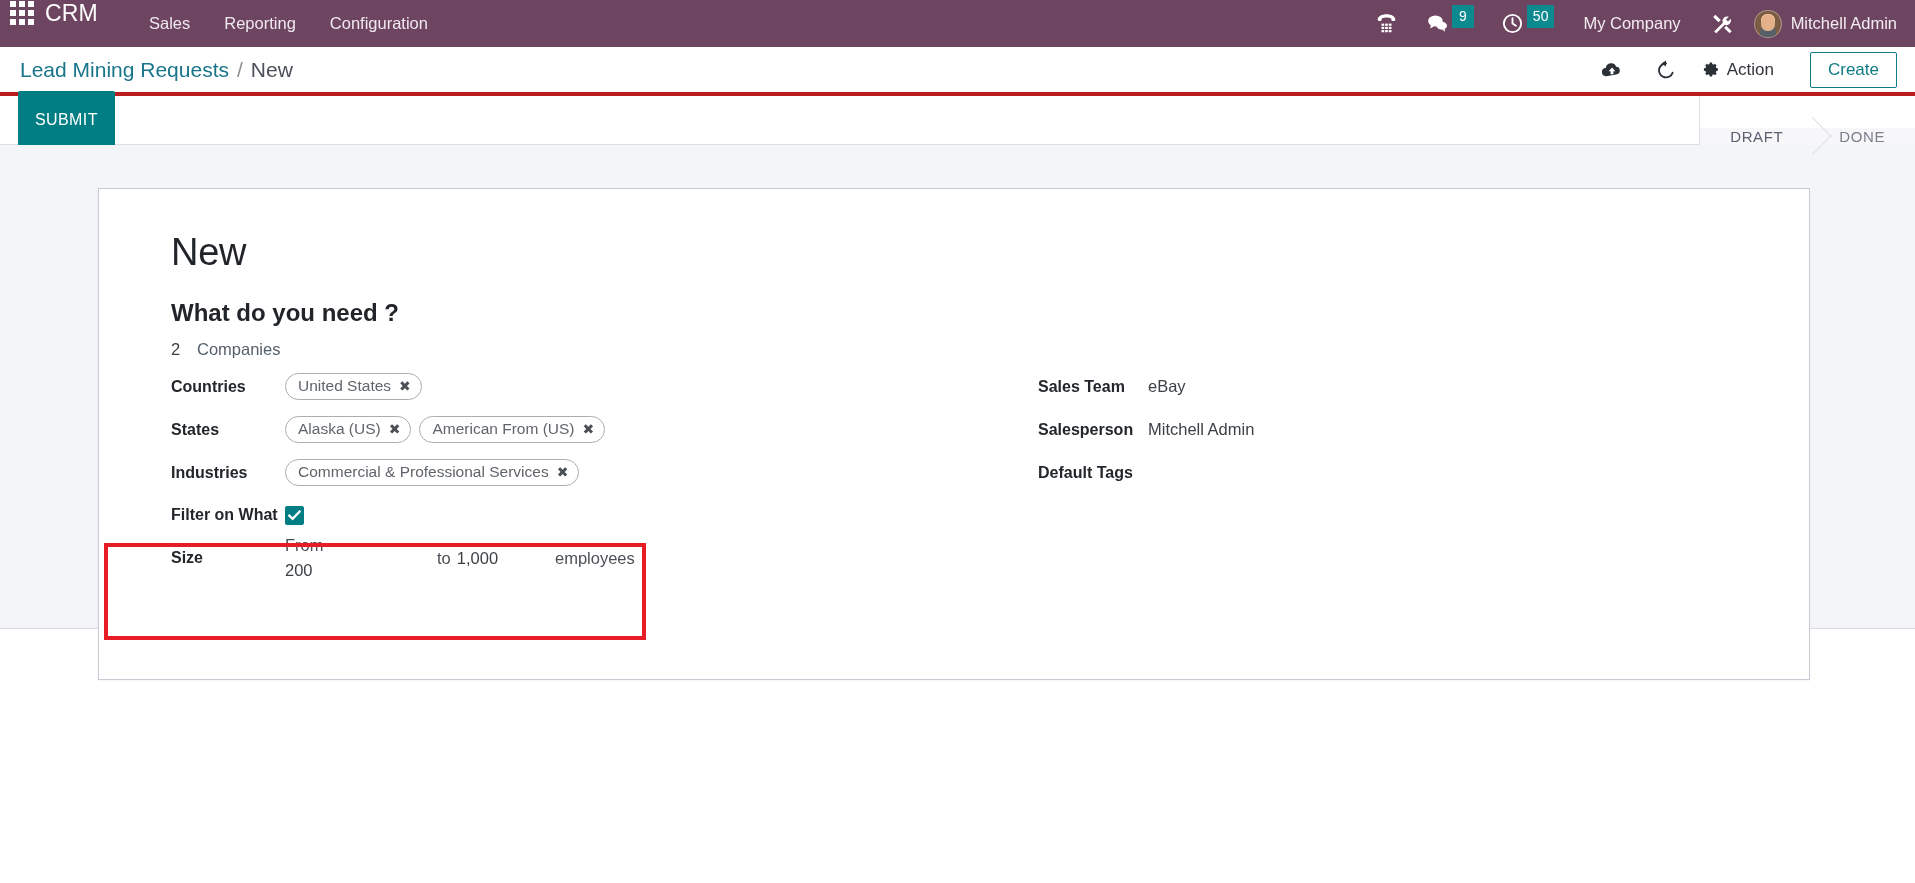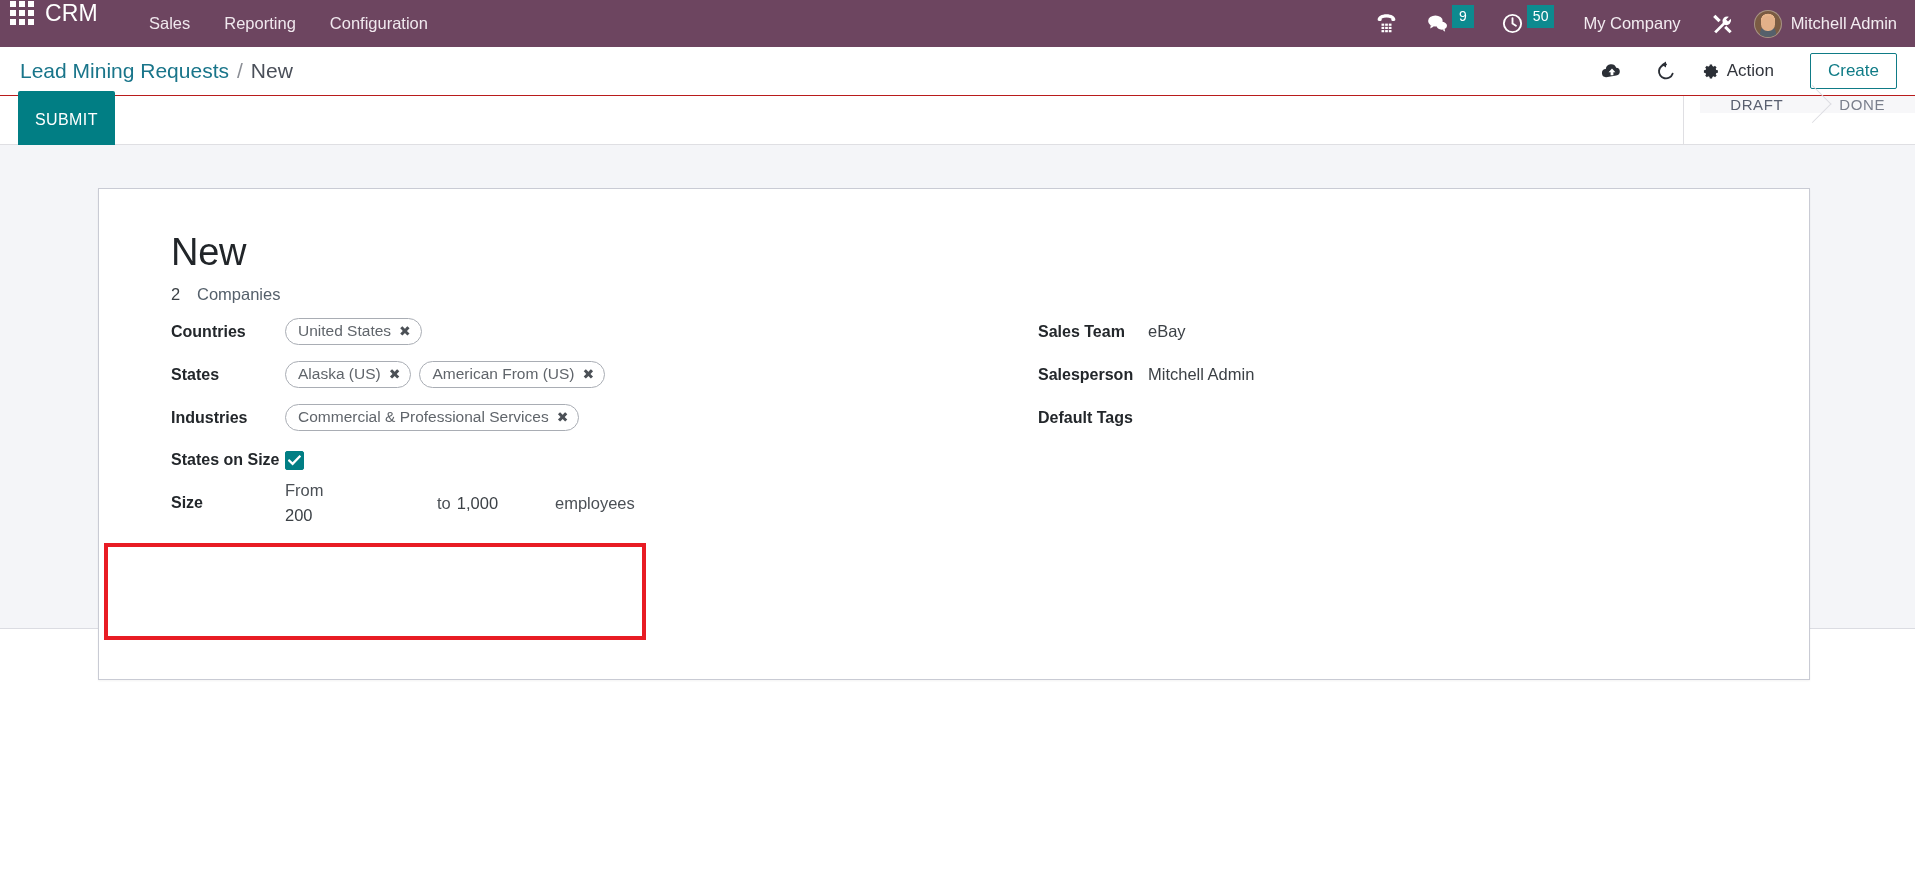--- a/index.html
+++ b/index.html
@@ -93,21 +93,21 @@
     background:#e3b089; border-radius:50% 50% 45% 45%;
     z-index:2;
   }
   .user-name { font-size: 16.5px; color: #f3ecf1; }
   .user-wrap { display:flex; align-items:center; padding:0 8px 0 6px; height:47px; cursor:pointer; }
 
   
   .cp {
     height: 49px;
     background: #ffffff;
-    border-bottom: 1px solid #b91c1c;
+    border-bottom: 4px solid #b91c1c;
     display: flex;
     align-items: center;
     padding: 0 18px 0 20px;
   }
   .crumb-link {
     font-size: 21px; color: #19758a; cursor: pointer;
   }
   .crumb-sep { font-size: 21px; color: #8b8e95; margin: 0 8px; }
   .crumb-cur { font-size: 21px; color: #4a4f59; }
   .cp-right { margin-left: auto; display: flex; align-items: center; gap: 0; }
@@ -147,24 +147,23 @@
     font-size: 16px;
     letter-spacing: .4px;
     padding: 20px 17px;
     cursor: pointer;
     border-radius: 2px;
     font-family: "Liberation Sans", sans-serif;
   }
   .stages {
     margin-left: auto;
     display: flex;
-    align-items: flex-start;
+    align-items: flex-end;
     height: 49px;
     border-left: 1px solid #dfdfe3;
-    padding-left: 16px;
   }
   .stage {
     display: flex; align-items: center;
     padding: 0 30px 0 30px;
     font-size: 15px; letter-spacing: .6px;
     color: #7a7f8c; cursor: pointer;
     position: relative;
     background: #f7f7f9;
   }
   .stage + .stage { padding-left: 26px; }
@@ -382,20 +381,21 @@
     <div class="stage is-current">DRAFT</div>
     <div class="stage">DONE</div>
   </div>
 </div>
 
 <div class="sheet-bg"></div>
 
 <div class="sheet">
   <div class="sheet-inner">
     <div class="form-title">New</div>
+    <div class="section-title">What do you need ?</div>
 
     <div class="cols">
 
       <div class="col col-left">
 
         <div class="count-row">
           <span class="count-num">2</span>
           <span class="count-label">Companies</span>
         </div>
 
@@ -427,21 +427,21 @@
           <span class="flabel">Industries</span>
           <span class="tags">
             <span class="tag">
               <span>Commercial &amp; Professional Services</span>
               <span class="x">✖</span>
             </span>
           </span>
         </div>
 
         <div class="frow" style="min-height:42px;">
-          <span class="flabel">States on Size</span>
+          <span class="flabel">Filter on What</span>
           <span class="chk">
             <svg width="13" height="11" viewBox="0 0 13 11">
               <path d="M1.2 5.6l3.4 3.3L11.6 1.6" fill="none" stroke="#ffffff" stroke-width="2.3" stroke-linecap="square"></path>
             </svg>
           </span>
         </div>
 
         <div class="frow size-row" style="min-height:44px;">
           <span class="flabel">Size</span>
           <span class="size-seg seg-from">

